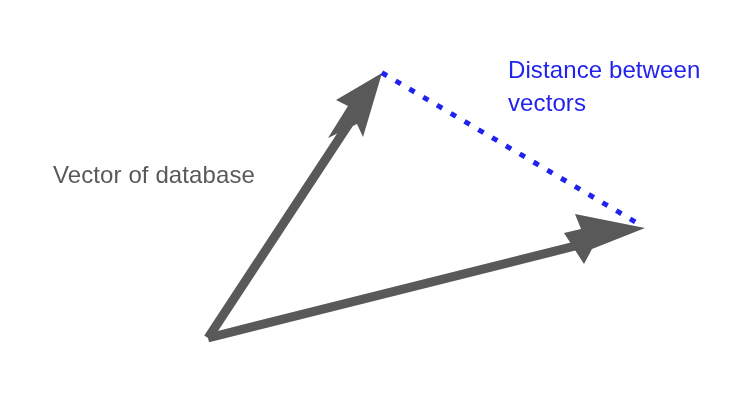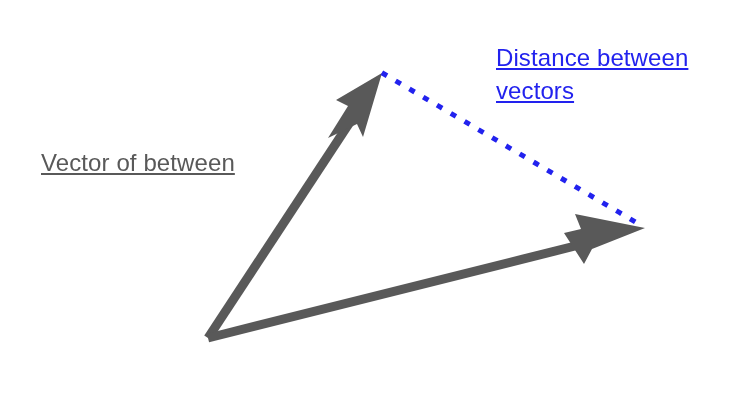--- a/index.html
+++ b/index.html
@@ -20,26 +20,25 @@
   }
   #diagram-svg {
     position: absolute;
     left: 0;
     top: 0;
     width: 743px;
     height: 408px;
   }
   .label {
     position: absolute;
-    margin: 0;
+    margin: 12px;
     white-space: pre-line;
     font-family: "Liberation Sans", sans-serif;
     font-weight: 400;
     letter-spacing: 0.1px;
-    text-decoration: underline;
   }
   #label-question {
     left: 41px;
     top: 146px;
     font-size: 24px;
     line-height: 33px;
     color: #595959;
   }
   #label-answer {
     left: 384px;
@@ -71,19 +70,19 @@
     </g>
 
     <g>
       <line x1="208" y1="338" x2="587" y2="243" stroke="#595959" stroke-width="9" stroke-linecap="butt"></line>
       <polygon points="645,228 575,214 581,229 564,233 584,264 592,249" fill="#595959"></polygon>
     </g>
 
     <line x1="384" y1="74" x2="644" y2="227" stroke="#2222ee" stroke-width="5" stroke-linecap="square" stroke-dasharray="1 15"></line>
   </svg>
 
-  <div class="label" id="label-question">Vector of between</div>
+  <div class="label" id="label-question">Vector of database</div>
 
 
   <div class="label" id="label-distance">Distance between
 vectors</div>
 
 </div>
 
 </body></html>

